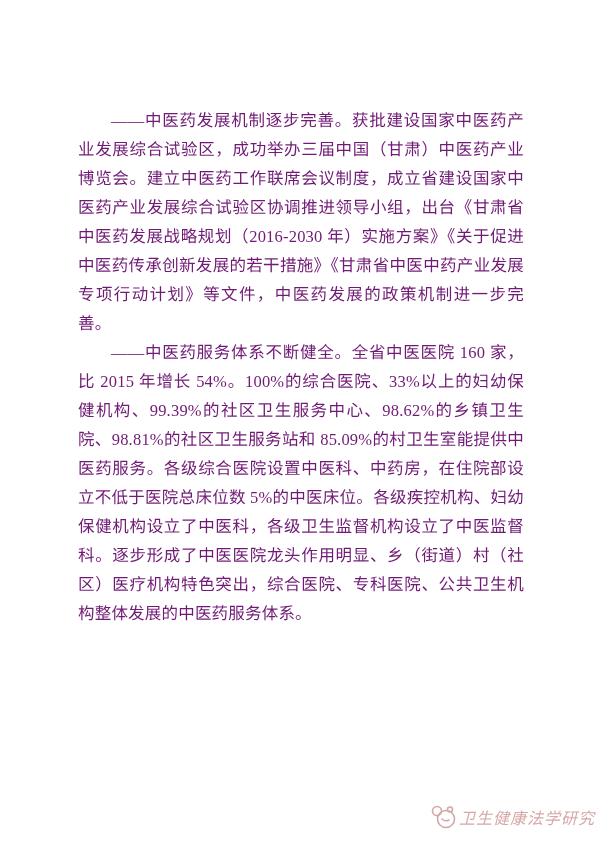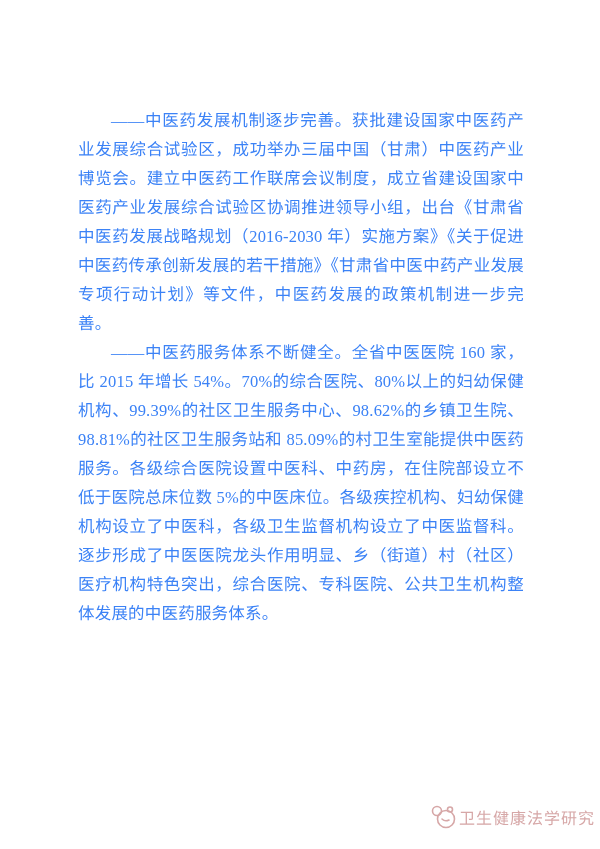--- a/index.html
+++ b/index.html
@@ -22,33 +22,34 @@
   .text-block {
     position: absolute;
     left: 78px;
     top: 106px;
     width: 446px;
   }
   .text-block p {
     margin: 0;
     font-size: 16.5px;
     line-height: 29px;
-    color: #3b82f6;
+    color: #701a75;
     text-align: justify;
     text-justify: inter-ideograph;
     text-indent: 2em;
     letter-spacing: 0.2px;
   }
   .watermark {
     position: absolute;
     right: 5px;
     top: 804px;
     display: flex;
     align-items: center;
     opacity: 0.75;
+    font-style: italic;
   }
   .wm-icon {
     display: inline-flex;
     width: 30px;
     height: 26px;
   }
   .wm-text {
     font-size: 16px;
     letter-spacing: 1px;
     color: var(--wm-color, #c98a8a);
@@ -56,21 +57,21 @@
     white-space: nowrap;
   }
 </style>
 </head>
 <body>
 
 <div class="page">
 
   <div class="text-block">
     <p>——中医药发展机制逐步完善。获批建设国家中医药产业发展综合试验区，成功举办三届中国（甘肃）中医药产业博览会。建立中医药工作联席会议制度，成立省建设国家中医药产业发展综合试验区协调推进领导小组，出台《甘肃省中医药发展战略规划（2016-2030 年）实施方案》《关于促进中医药传承创新发展的若干措施》《甘肃省中医中药产业发展专项行动计划》等文件，中医药发展的政策机制进一步完善。</p>
-    <p>——中医药服务体系不断健全。全省中医医院 160 家，比 2015 年增长 54%。70%的综合医院、80%以上的妇幼保健机构、99.39%的社区卫生服务中心、98.62%的乡镇卫生院、98.81%的社区卫生服务站和 85.09%的村卫生室能提供中医药服务。各级综合医院设置中医科、中药房，在住院部设立不低于医院总床位数 5%的中医床位。各级疾控机构、妇幼保健机构设立了中医科，各级卫生监督机构设立了中医监督科。逐步形成了中医医院龙头作用明显、乡（街道）村（社区）医疗机构特色突出，综合医院、专科医院、公共卫生机构整体发展的中医药服务体系。</p>
+    <p>——中医药服务体系不断健全。全省中医医院 160 家，比 2015 年增长 54%。100%的综合医院、33%以上的妇幼保健机构、99.39%的社区卫生服务中心、98.62%的乡镇卫生院、98.81%的社区卫生服务站和 85.09%的村卫生室能提供中医药服务。各级综合医院设置中医科、中药房，在住院部设立不低于医院总床位数 5%的中医床位。各级疾控机构、妇幼保健机构设立了中医科，各级卫生监督机构设立了中医监督科。逐步形成了中医医院龙头作用明显、乡（街道）村（社区）医疗机构特色突出，综合医院、专科医院、公共卫生机构整体发展的中医药服务体系。</p>
   </div>
 
   <div class="watermark">
     <span class="wm-icon">
       <svg viewBox="0 0 30 26" width="30" height="26" xmlns="http://www.w3.org/2000/svg">
         <g fill="none" stroke="#c98a8a" stroke-width="1.6">
           <circle cx="17" cy="15" r="8.5"></circle>
           <circle cx="8" cy="7" r="4.5"></circle>
           <circle cx="21" cy="5.5" r="2.5"></circle>
           <path d="M13 15 q3 3 7 1" stroke-linecap="round"></path>

